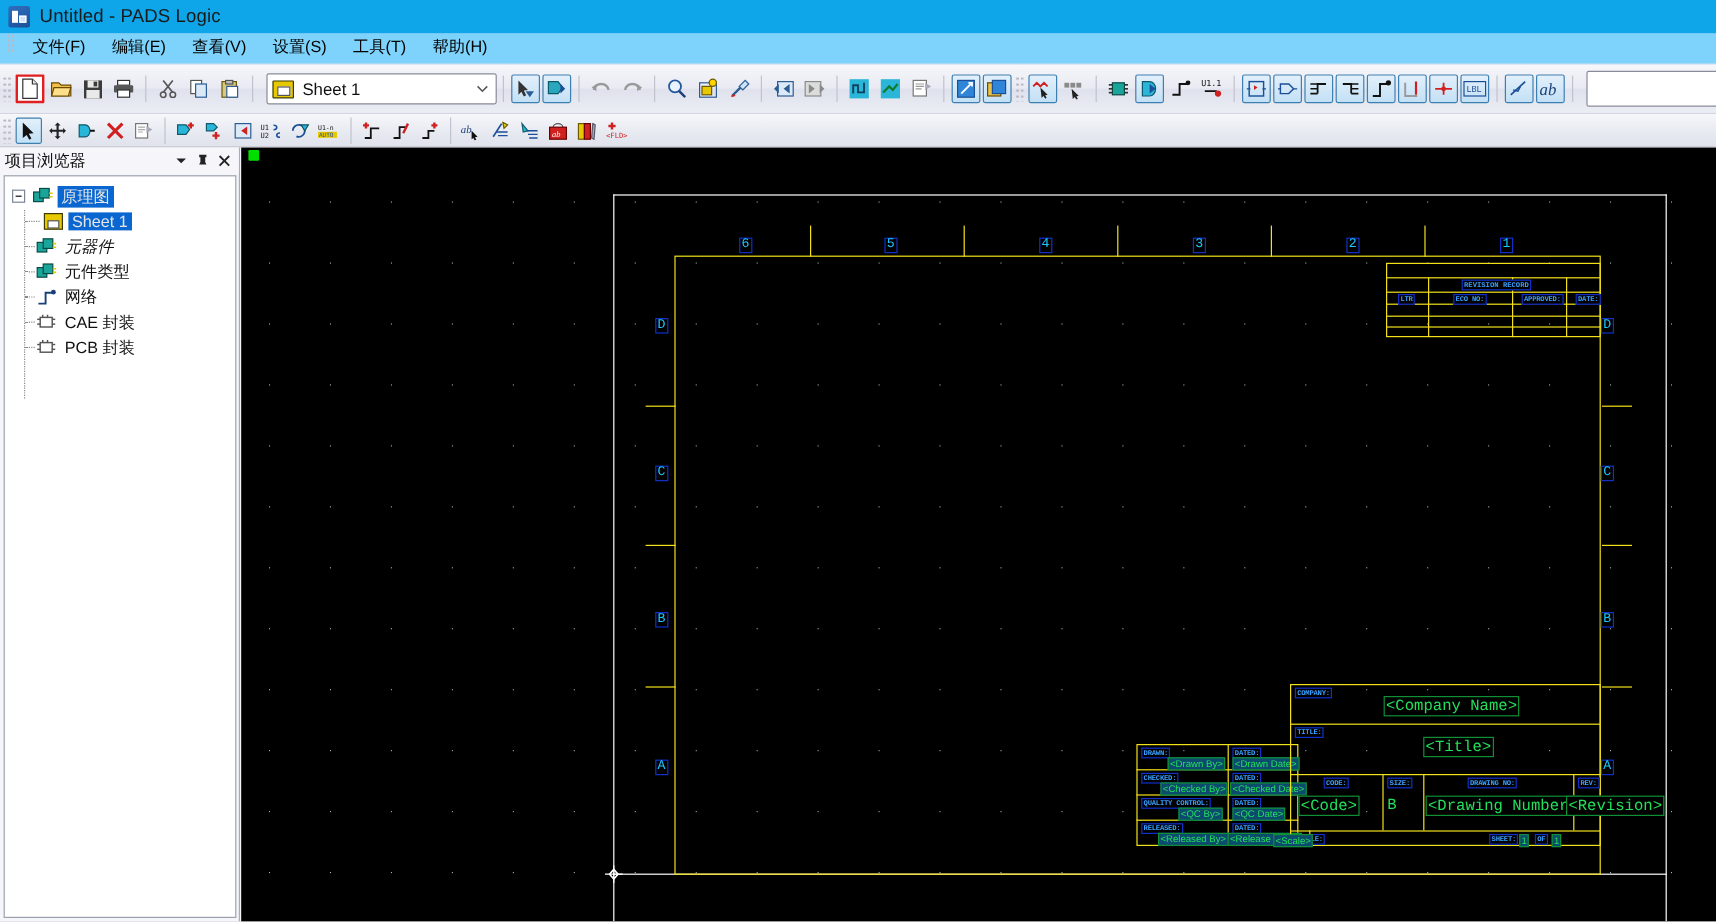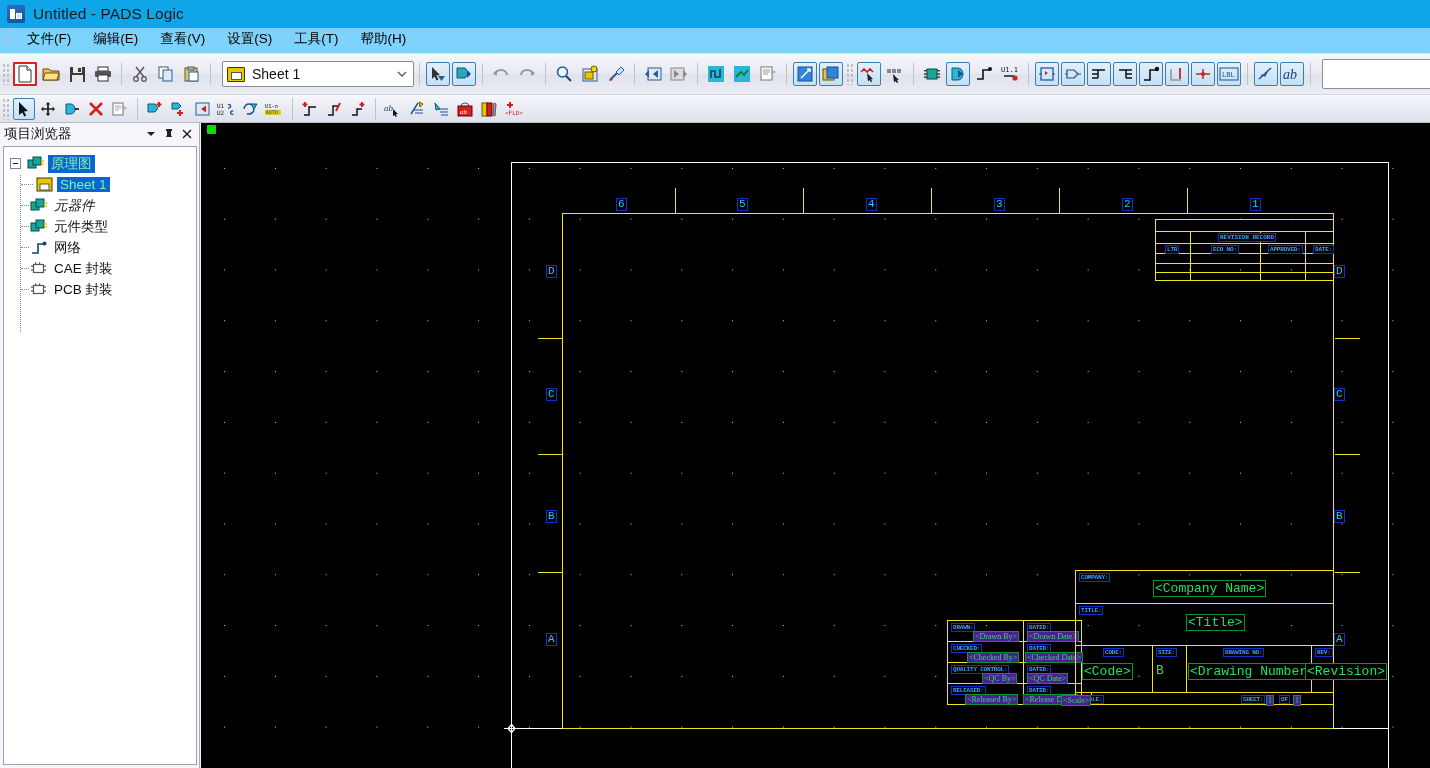--- a/index.html
+++ b/index.html
@@ -146,21 +146,21 @@
   }
   .tnode .expander {
     width: 11px; height: 11px; border: 1px solid #7a8596; background: #fff;
     position: relative; flex: 0 0 auto;
   }
   .tnode .expander:before {
     content:""; position:absolute; left:2px; top:4px; width:5px; height:1px; background:#111;
   }
   .ticon { width: 17px; height: 15px; flex: 0 0 auto; margin-right: 4px; position: relative; }
   .tlabel { padding: 0 3px; }
-  .tlabel.sel { background: #0a66d0; color: #86efac; }
+  .tlabel.sel { background: #0a66d0; color: #e5e5e5; }
   .guide {
     position: absolute; border-left: 1px dotted #8a8a8a;
   }
   .guideh {
     position: absolute; border-top: 1px dotted #8a8a8a;
   }
 
   
   .canvas {
     position: absolute; left: 201px; top: 123px;
@@ -209,23 +209,23 @@
   .yline-v { position: absolute; width: 0; border-left: 1px solid #f2e21a; }
 
   .bluelbl {
     position: absolute; font-family: "Liberation Mono", monospace;
     font-size: 6px; line-height: 7px; color: #3aa0ff;
     background: #000; border: 1px solid #1030c8;
     padding: 0 1px; white-space: nowrap; letter-spacing: -0.2px;
     font-weight: bold;
   }
   .greenlbl {
-    position: absolute; font-family: Liberation Serif, serif;
+    position: absolute; font-family: Liberation Sans, sans-serif;
     font-size: 8px; line-height: 9px; color: #22e05a;
-    background: #4c1d95; border: 1px solid #0f8f36;
+    background: #0c4a6e; border: 1px solid #0f8f36;
     padding: 0 1px; white-space: nowrap;
   }
   .greenbig {
     position: absolute; font-family: "Liberation Mono", monospace;
     font-size: 13px; line-height: 15px; color: #22e05a;
     background: #000; border: 1px solid #0f8f36;
     padding: 0 1px; white-space: nowrap;
   }
   .greenplain {
     position: absolute; font-family: "Liberation Mono", monospace;

